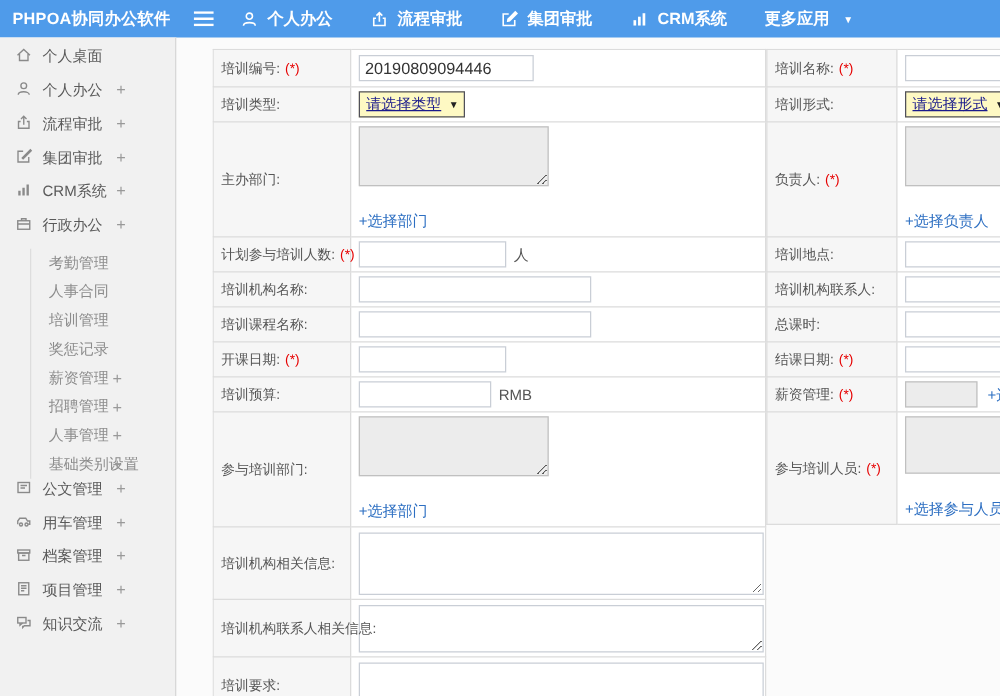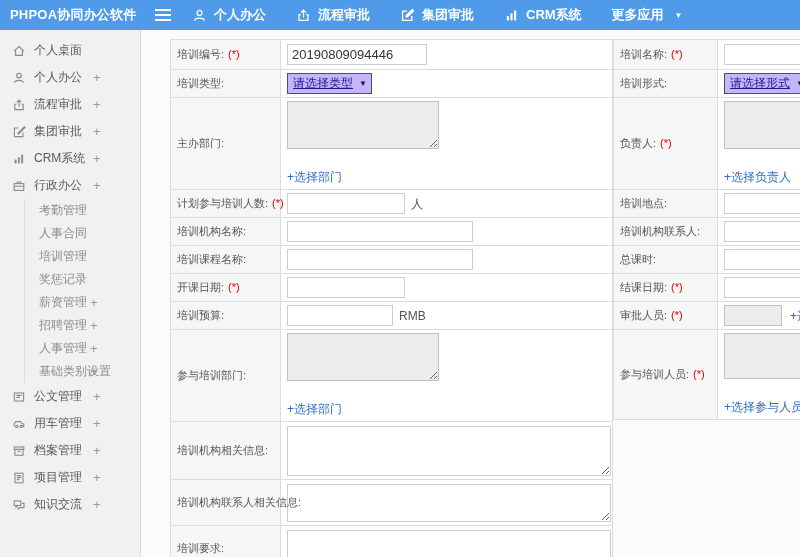--- a/index.html
+++ b/index.html
@@ -11,21 +11,21 @@
   .logo { width:148px; padding-left:10px; font-size:13px; font-weight:bold; letter-spacing:0.2px; }
   .hamburger { width:30px; display:flex; align-items:center; justify-content:center; cursor:pointer; }
   .topnav { display:flex; align-items:center; margin-left:14px; }
   .nav-item { display:flex; align-items:center; gap:7px; font-size:13px; font-weight:bold; margin-right:30px; cursor:pointer; white-space:nowrap; }
   .nav-item svg { display:block; }
   .caret { font-size:8px; margin-left:4px; }
 
   
   .layout { display:flex; height:527px; }
   .sidebar { width:141px; background:#f1f1f1; border-right:1px solid #d8d8d8; padding-top:7px; flex-shrink:0; }
-  .side-item { position:relative; height:27px; display:flex; align-items:center; padding:0 12px; font-size:12px; color:#5a5a5a; cursor:pointer; white-space:nowrap; }
+  .side-item { position:relative; height:27px; display:flex; padding:0 12px; font-size:12px; color:#5a5a5a; cursor:pointer; white-space:nowrap; }
   .side-item .ic { width:14px; height:14px; margin-right:8px; color:#8a8a8a; flex-shrink:0; }
   .side-item .mark { position:absolute; left:93px; color:#999; font-size:13px; }
   .submenu { margin-left:24px; border-left:1px solid #ddd; }
   .sub-item { position:relative; height:23px; display:flex; align-items:center; padding-left:14px; font-size:12px; color:#8c8c8c; cursor:pointer; white-space:nowrap; }
   .sub-item .mark { position:absolute; left:65px; color:#999; font-size:13px; }
 
   .content { flex:1; padding:9px 0 0 29px; overflow:hidden; }
   .page-title { display:flex; align-items:center; gap:3px; margin-bottom:9px; }
   .page-title .txt { font-size:14px; font-weight:bold; color:#1f4a77; }
 
@@ -43,21 +43,21 @@
   textarea { border:1px solid #c0c0c0; background:#ececec; font-family:inherit; font-size:12px; color:#333; resize:both; display:block; }
   textarea.white { background:#fff; border-color:#c9ced6; }
   .w140{width:140px} .w118{width:118px} .w186{width:186px} .w106{width:106px} .w152{width:152px}
   .ta-s { width:152px; height:48px; }
   .ta-leader { width:112px; height:48px; }
   .ta-join { width:86px; height:46px; }
   .ta-big { width:324px; }
   a.flink { color:#2d6fc2; font-size:12px; text-decoration:none; cursor:pointer; white-space:nowrap; }
   a.below { display:inline-block; margin-top:20px; }
 
-  .sel { display:inline-flex; align-items:center; border:1px solid #50505a; background:#c4b5fd; padding:1px 4px 1px 5px; cursor:pointer; }
+  .sel { display:inline-flex; align-items:center; border:1px solid #50505a; background:#fef9c3; padding:1px 4px 1px 5px; cursor:pointer; }
   .sel .sv { font-size:12px; color:#1b1b8c; text-decoration:underline; }
   .sel .sa { font-size:8px; color:#222; margin-left:6px; }
 
   .lt { width:442px; }
   .rt { width:404px; }
 </style>
 </head>
 <body>
 
 <div class="header">
@@ -341,21 +341,21 @@
         </tr>
         <tr style="height:27px">
           <td class="lbl"><span>总课时:</span></td>
           <td class="fld"><input type="text" class="w152" style=""></td>
         </tr>
         <tr style="height:27px">
           <td class="lbl"><span>结课日期:</span><span class="req">(*)</span></td>
           <td class="fld"><input type="text" class="w152" style=""></td>
         </tr>
         <tr style="height:27px">
-          <td class="lbl"><span>审批人员:</span><span class="req">(*)</span></td>
+          <td class="lbl"><span>薪资管理:</span><span class="req">(*)</span></td>
           <td class="fld"><input type="text" class="ro" style="width: 58px;"><a class="flink" style="margin-left:8px">+选择审批人员</a></td>
         </tr>
         <tr style="height:65px">
           <td class="lbl"><span>参与培训人员:</span><span class="req">(*)</span></td>
           <td class="fld"><textarea class="ta-join" readonly="" style=""></textarea><a class="flink below">+选择参与人员</a></td>
         </tr>
       </tbody>
         </table>
     </div>
   </div>

